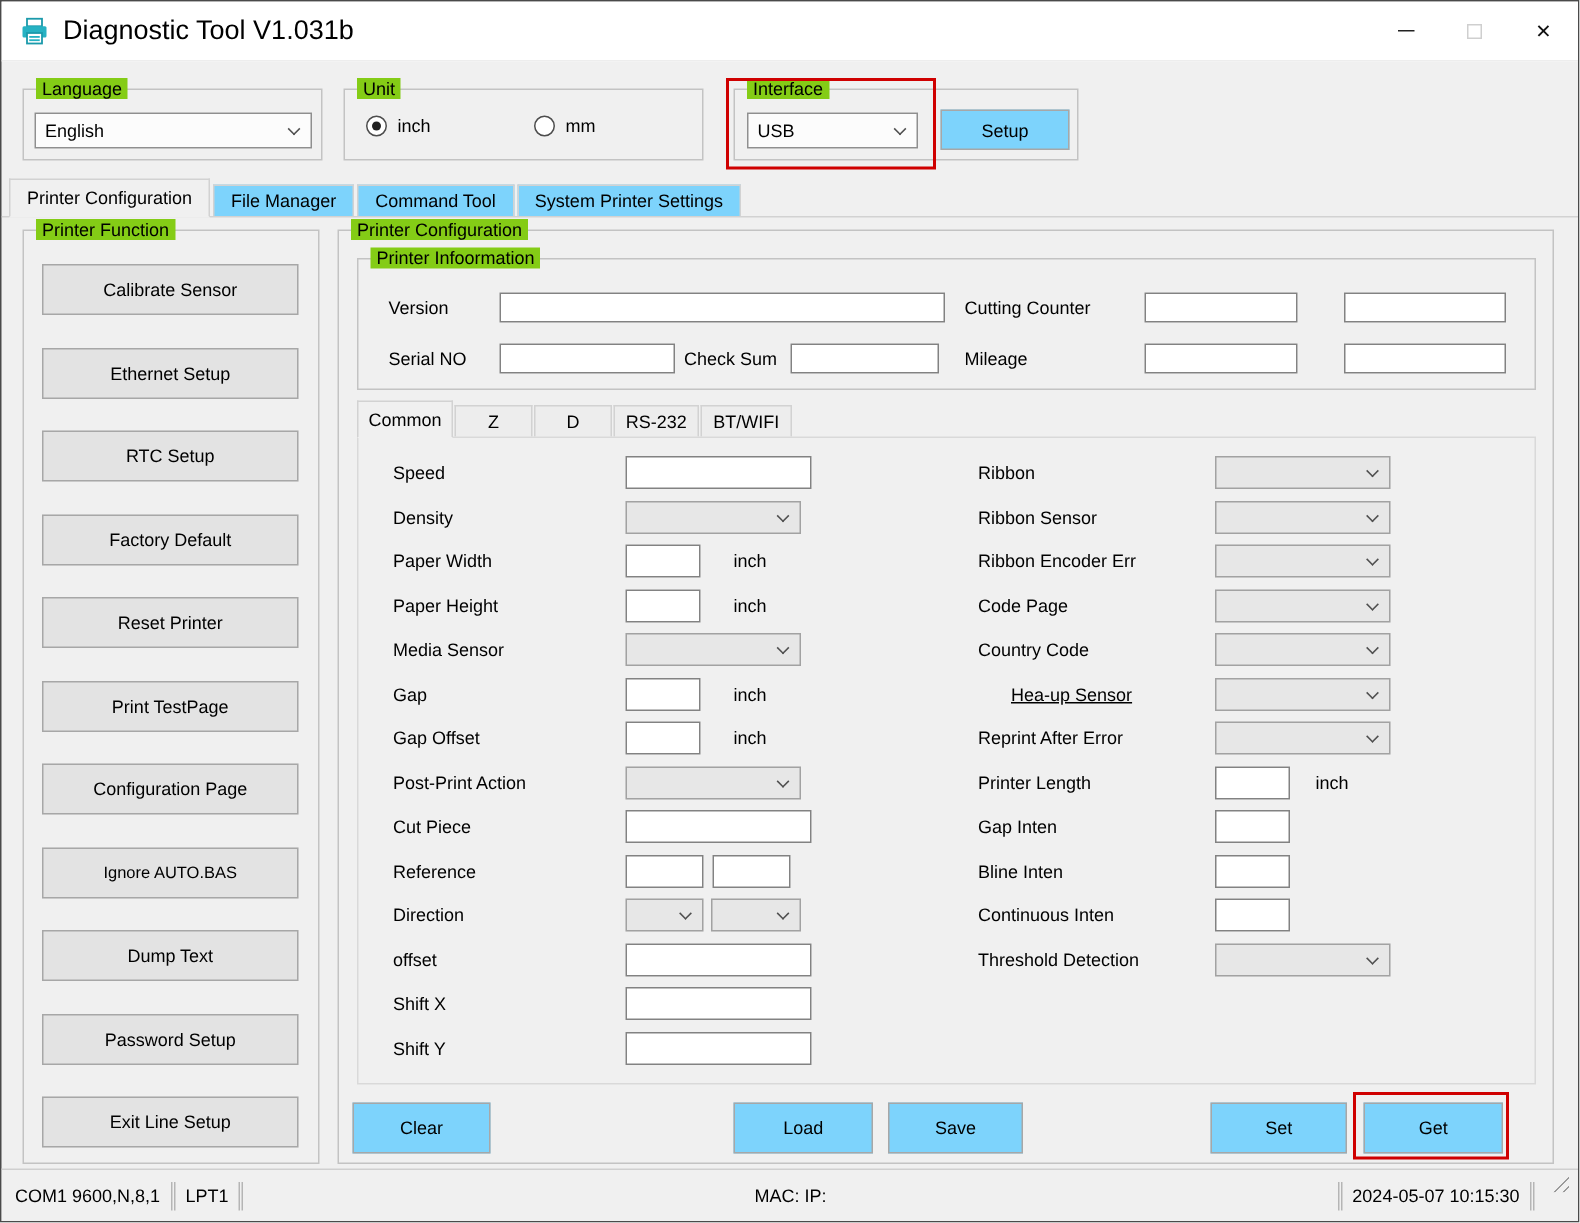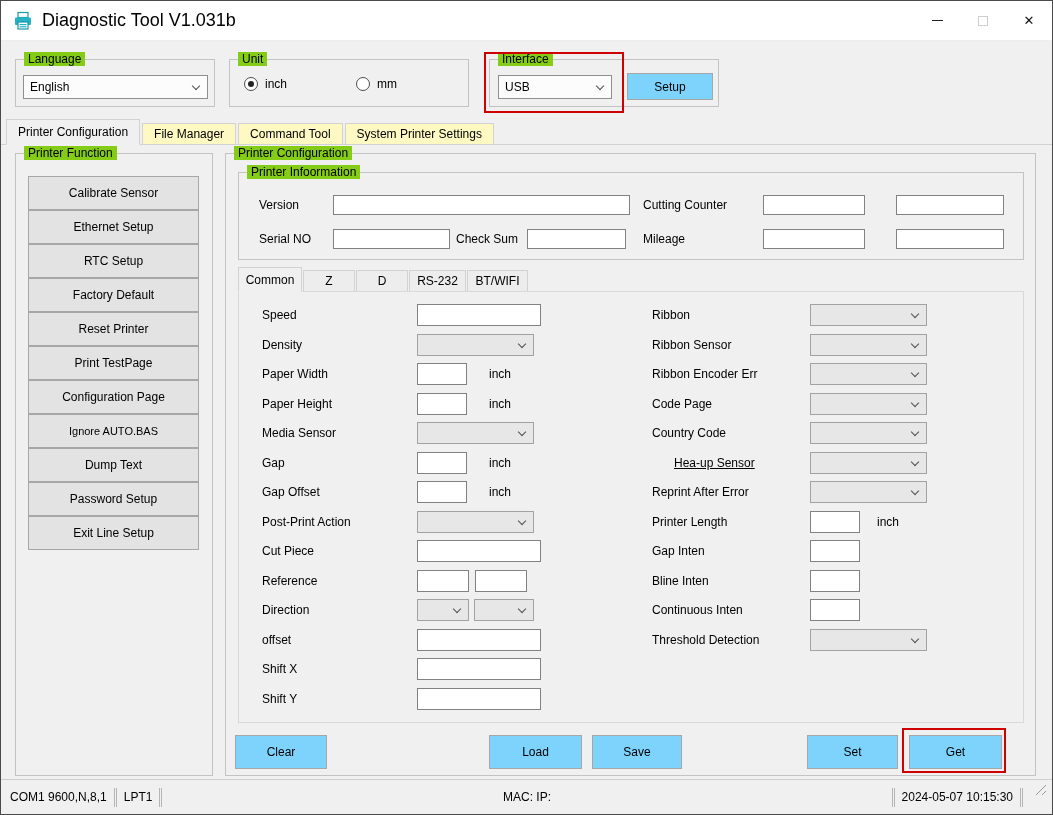--- a/index.html
+++ b/index.html
@@ -38,36 +38,36 @@
            background:#fff; }
   .radio.checked::after { content:''; position:absolute; left:3px; top:3px; right:3px; bottom:3px;
            border-radius:50%; background:#222; }
   .led { position:absolute; width:17px; height:17px; border-radius:50%; background:#e20000; }
 
   .redbox { position:absolute; border:2px solid #cf0000; pointer-events:none; z-index:9; }
 
   
   .tabstrip { position:absolute; left:0; top:118px; width:100%; height:26px; display:flex;
               align-items:flex-end; padding-left:5px; border-bottom:1px solid #d2d2d2; }
-  .tab { height:21px; background:#fef9c3; border:1px solid #d2d2d2; border-bottom:none;
+  .tab { height:21px; background:#7dd3fc; border:1px solid #d2d2d2; border-bottom:none;
          display:flex; align-items:center; padding:0 11px; margin-right:2px; white-space:nowrap; }
   .tab.active { height:26px; background:#f0f0f0; border-bottom:1px solid #f0f0f0;
                 margin-bottom:-1px; z-index:3; }
 
   .stabstrip { position:absolute; left:12px; top:112px; height:25px; display:flex; align-items:flex-end; }
   .stab { height:21px; background:#ededed; border:1px solid #d2d2d2; border-bottom:none;
           display:flex; align-items:center; justify-content:center; margin-right:1px; white-space:nowrap; }
   .stab.active { height:25px; background:#f0f0f0; border-bottom:1px solid #f0f0f0;
                  margin-bottom:-1px; z-index:3; }
   .tabpage { position:absolute; left:12px; top:137px; width:786px; height:432px;
              border:1px solid #d9d9d9; }
 
   
   .pf-list { position:absolute; left:12px; right:13px; top:22px; bottom:10px; display:flex;
-             flex-direction:column; }
+             flex-direction:column; justify-content:space-between; }
   .pfbtn { height:34px; background:#e3e3e3; border:1px solid #a7a7a7; display:flex;
            align-items:center; justify-content:center; white-space:nowrap; }
 
   
   .statusbar { position:absolute; left:0; bottom:0; width:100%; height:29px; background:#f0f0f0;
                border-top:1px solid #cfcfcf; display:flex; align-items:center; padding:17px 6px; }
   .sbtext { white-space:nowrap; padding:0 3px; }
   .sbcenter { flex:1; text-align:center; white-space:nowrap; }
   .ssep { width:3px; height:19px; border-left:1px solid #b5b5b5; border-right:1px solid #b5b5b5;
           margin:0 4px; }

